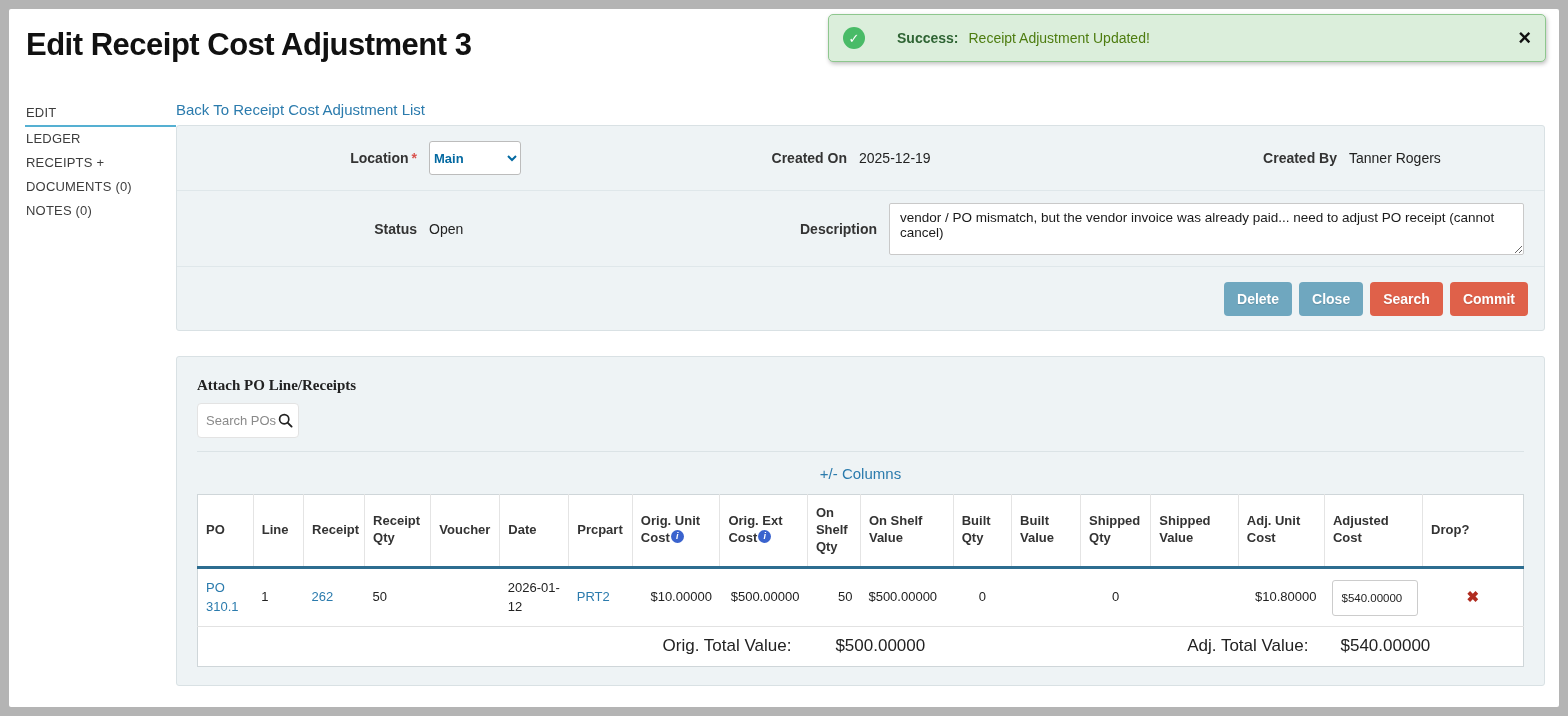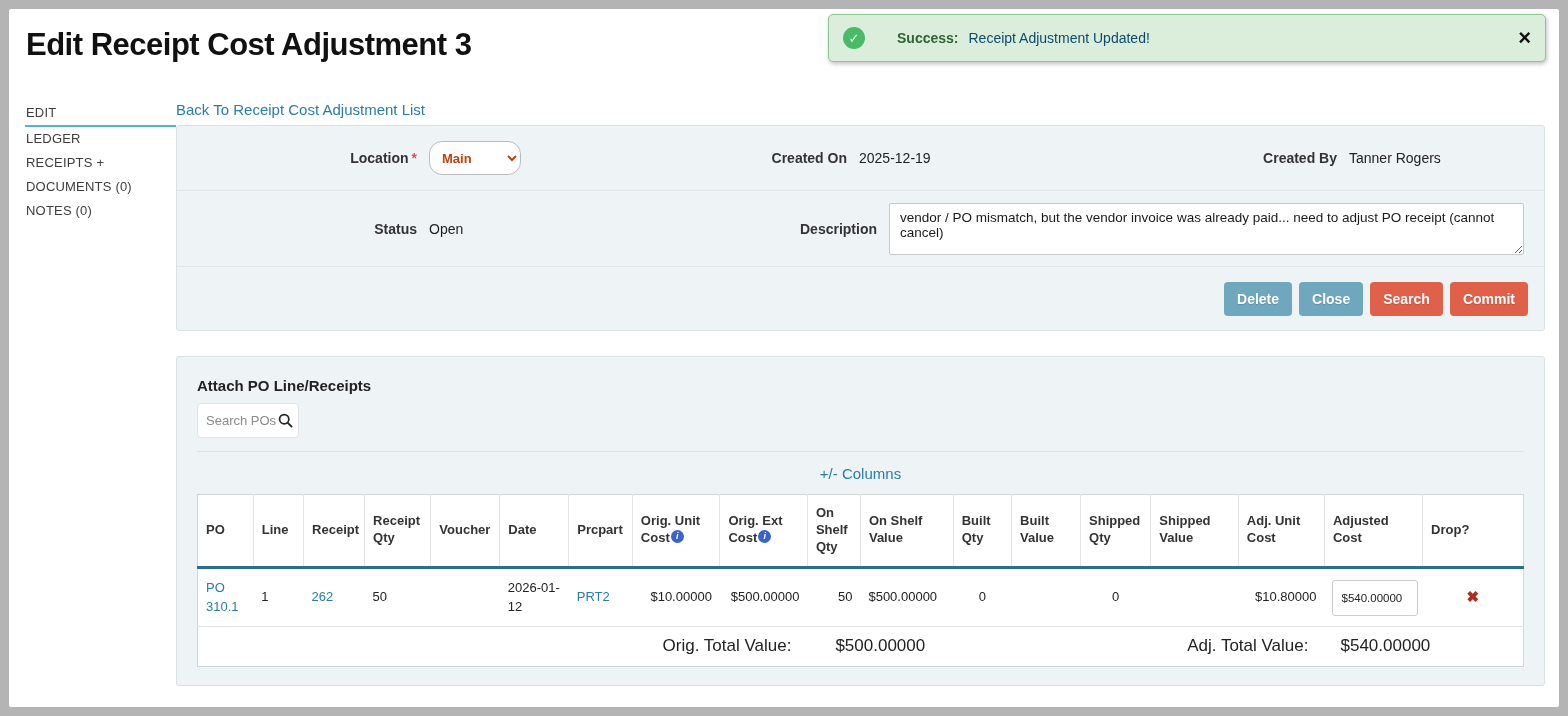--- a/index.html
+++ b/index.html
@@ -29,21 +29,21 @@
     box-shadow:1px 2px 4px rgba(0,0,0,.25);
     display:flex; align-items:center; padding:0 14px;
   }
   .toast-check {
     width:22px; height:22px; border-radius:50%;
     background:#49bb67; color:#fff;
     display:flex; align-items:center; justify-content:center;
     font-size:13px; font-weight:bold; flex:0 0 auto;
   }
   .toast-label { margin-left:32px; font-weight:bold; font-size:14px; color:#2f6434; }
-  .toast-msg   { margin-left:10px; font-size:14px; color:#0c4a6e; }
+  .toast-msg   { margin-left:10px; font-size:14px; color:#4d7c0f; }
   .toast-close {
     margin-left:auto; background:none; border:none; cursor:pointer;
     font-size:22px; font-weight:bold; color:#111; line-height:1;
   }
   
   .content-row { display:flex; margin-top:38px; }
   .sidebar { width:167px; padding-left:16px; flex:0 0 auto; }
   .sidebar-item {
     font-size:13px; color:#3d3d3d; padding:4px 0 5px 1px; cursor:pointer;
     letter-spacing:0.2px;
@@ -62,42 +62,42 @@
   .form-row + .form-row { border-top:1px solid #dfe7ea; }
   .row1 { grid-template-columns:240px 250px 180px 250px 240px 1fr; height:64px; }
   .row2 { grid-template-columns:240px 250px 210px 1fr; height:76px; }
   .row3 { height:64px; display:flex; align-items:center; justify-content:flex-end;
           padding-right:16px; border-top:1px solid #dfe7ea; }
   .flabel { font-size:14px; font-weight:bold; color:#333; text-align:right; }
   .req { color:#d9534f; font-weight:bold; margin-left:3px; }
   .fvalue { font-size:14px; color:#222; padding-left:12px; }
   .loc-select {
     margin-left:12px; width:92px; height:34px;
-    border:1px solid #bcbcbc; border-radius:13px; background:#fff;
-    font-size:13px; font-weight:bold; color:#c2410c; padding-left:8px;
+    border:1px solid #bcbcbc; border-radius:3px; background:#fff;
+    font-size:13px; font-weight:bold; color:#0369a1; 
     font-family:"Liberation Sans","DejaVu Sans",sans-serif;
   }
   .desc-area {
     margin-left:12px; margin-right:20px; height:52px;
     border:1px solid #c9c9c9; border-radius:2px;
     font-size:13.5px; color:#1a1a1a; padding:6px 10px;
     font-family:"Liberation Sans","DejaVu Sans",sans-serif;
     resize:vertical; background:#fff;
   }
   .btn {
     border:none; border-radius:4px; color:#fff; font-weight:bold;
     font-size:14px; padding:9px 13px; margin-left:7px; cursor:pointer;
     font-family:"Liberation Sans","DejaVu Sans",sans-serif;
     text-shadow:0 1px 1px rgba(0,0,0,.15);
   }
   .btn-teal { background:#6fa7bf; }
   .btn-red  { background:#df614a; }
   
   .attach-panel { margin-top:25px; padding:20px 20px 18px 20px; }
-  .attach-heading { font-size:15px; font-weight:bold; color:#222; }
+  .attach-heading { font-size:15px; font-weight:bold; color:#222;font-family:Liberation Serif, serif; }
   .search-wrap {
     margin-top:9px; width:102px; height:35px; background:#fff;
     border:1px solid #e3e3e3; border-radius:4px;
     display:flex; align-items:center; padding:0 8px;
   }
   .search-input {
     border:none; outline:none; width:72px; font-size:13px; color:#555;
     font-family:"Liberation Sans","DejaVu Sans",sans-serif; background:transparent;
   }
   .search-input::placeholder { color:#8a8a8a; }

